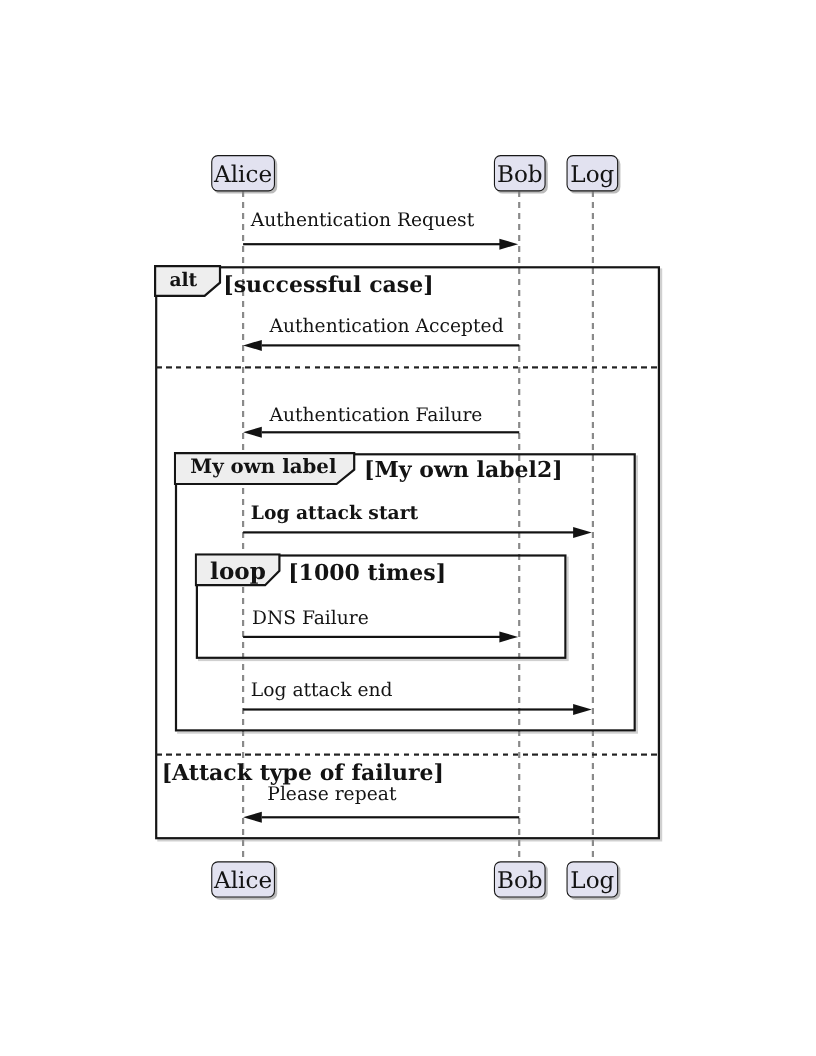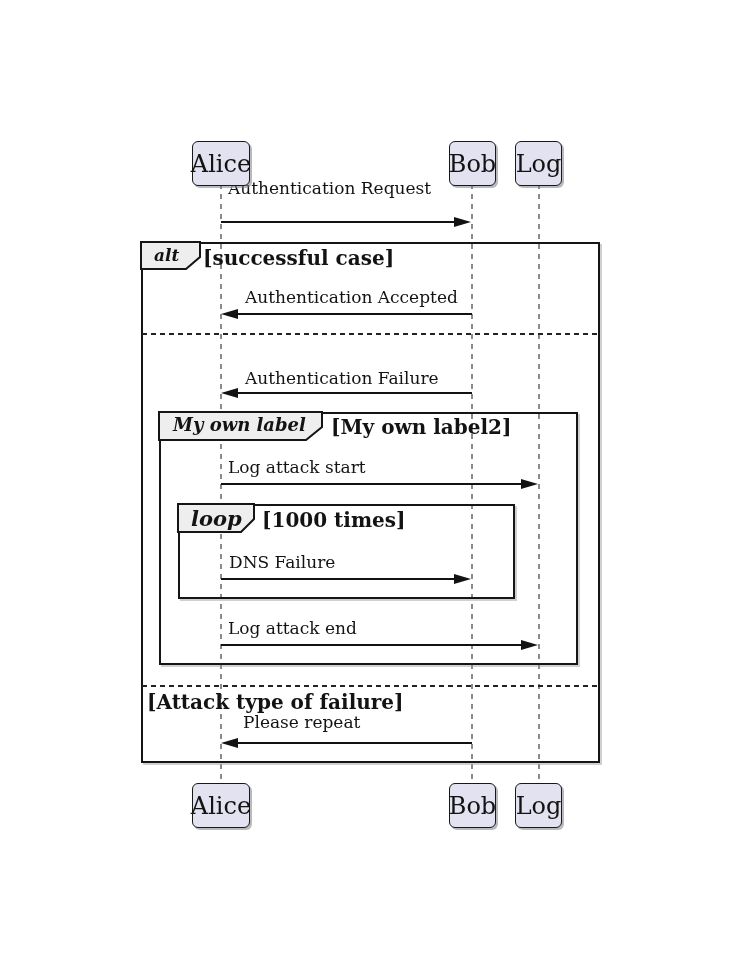--- a/index.html
+++ b/index.html
@@ -22,30 +22,30 @@
     background: repeating-linear-gradient(to bottom,
       var(--lifeline-color, #8a8a8a) 0 5px, transparent 5px 10px);
   }
   #ll-alice { left: 220px; }
   #ll-bob   { left: 471px; }
   #ll-log   { left: 538px; }
 
   
   .pbox {
     position: absolute;
-    height: 45px;
+    height: 33px;
     box-sizing: border-box;
     background: var(--participant-fill, #e2e2f0);
     border: 1.5px solid var(--participant-border, #181818);
     border-radius: 6px;
     box-shadow: 2px 2px 0 rgba(130,130,130,0.55);
     display: flex;
     align-items: center;
     justify-content: center;
-    font-size: 24px;
+    font-size: 21px;
     z-index: 6;
   }
   #p-alice-top, #p-alice-bot { left: 192px; width: 58px; }
   #p-bob-top,   #p-bob-bot   { left: 449px; width: 47px; }
   #p-log-top,   #p-log-bot   { left: 515px; width: 47px; text-align: center; }
   #p-alice-top, #p-bob-top, #p-log-top { top: 141px; }
   #p-alice-bot, #p-bob-bot, #p-log-bot { top: 783px; }
 
   
   .frame {
@@ -63,21 +63,20 @@
   .pentagon { position: absolute; z-index: 4; }
   #pent-alt   { left: 140px; top: 241px; }
   #pent-group { left: 158px; top: 411px; }
   #pent-loop  { left: 177px; top: 503px; }
 
   .pent-label {
     position: absolute;
     font-weight: bold;
     white-space: nowrap;
     z-index: 5;
-    font-style: italic;
   }
   #pent-alt-label   { left: 154px; top: 245px; font-size: 17px; }
   #pent-group-label { left: 173px; top: 414px; font-size: 18px; }
   #pent-loop-label  { left: 191px; top: 506px; font-size: 21px; }
 
   .cond-label {
     position: absolute;
     font-weight: bold;
     font-size: 20px;
     white-space: nowrap;
@@ -115,33 +114,33 @@
   .ahead-r, .ahead-l {
     position: absolute;
     width: 0; height: 0;
     border-top: 5px solid transparent;
     border-bottom: 5px solid transparent;
     z-index: 4;
   }
   .ahead-r { border-left: 17px solid var(--arrow-color, #121212); }
   .ahead-l { border-right: 17px solid var(--arrow-color, #121212); }
 
-  #msg1-text { left: 228px; top: 178px; }
+  #msg1-text { left: 228px; top: 190px; }
   #msg1-line { left: 221px; top: 221px; width: 236px; }
   #msg1-head { left: 454px; top: 217px; }
 
   #msg2-text { left: 245px; top: 287px; }
   #msg2-line { left: 238px; top: 313px; width: 234px; }
   #msg2-head { left: 221px; top: 309px; }
 
   #msg3-text { left: 245px; top: 368px; }
   #msg3-line { left: 238px; top: 392px; width: 234px; }
   #msg3-head { left: 221px; top: 388px; }
 
-  #msg4-text { left: 228px; top: 457px; }
+  #msg4-text { left: 228px; top: 457px; font-weight: bold; }
   #msg4-line { left: 221px; top: 483px; width: 301px; }
   #msg4-head { left: 521px; top: 479px; }
 
   #msg5-text { left: 229px; top: 552px; }
   #msg5-line { left: 221px; top: 578px; width: 236px; }
   #msg5-head { left: 454px; top: 574px; }
 
   #msg6-text { left: 228px; top: 618px; }
   #msg6-line { left: 221px; top: 644px; width: 301px; }
   #msg6-head { left: 521px; top: 640px; }

